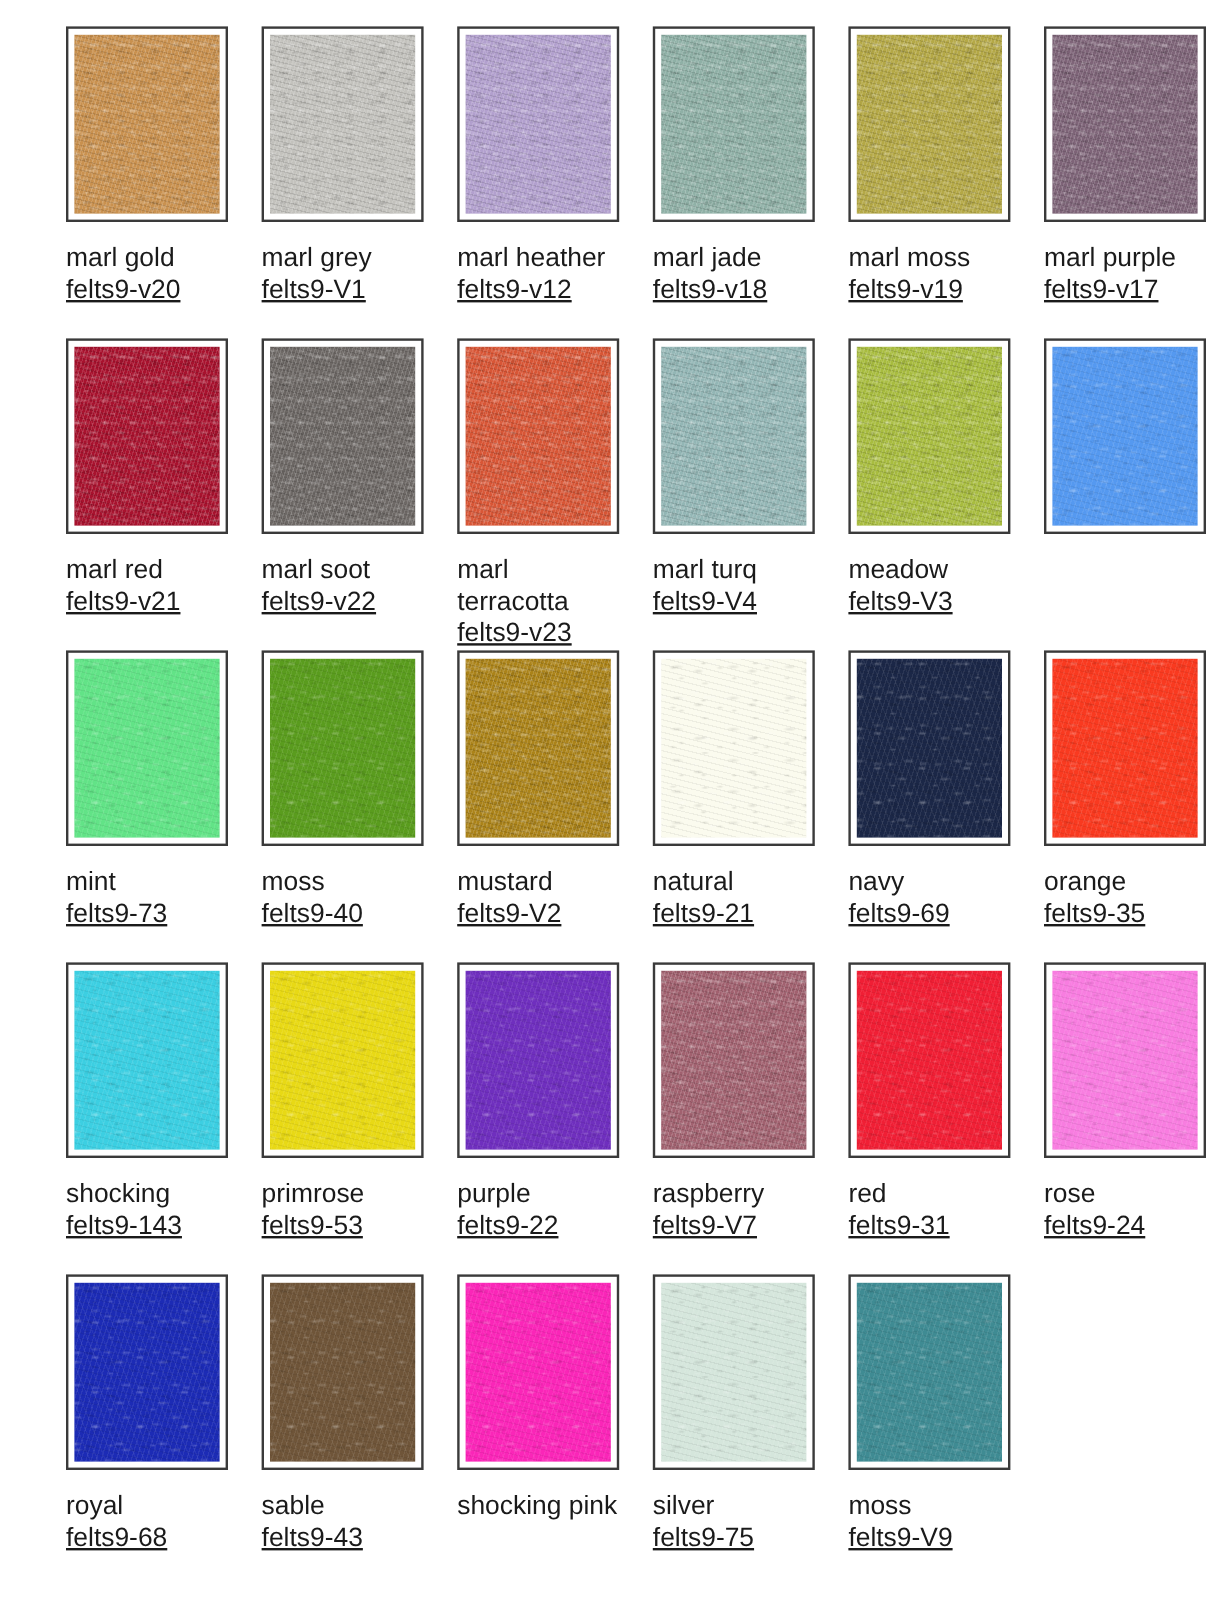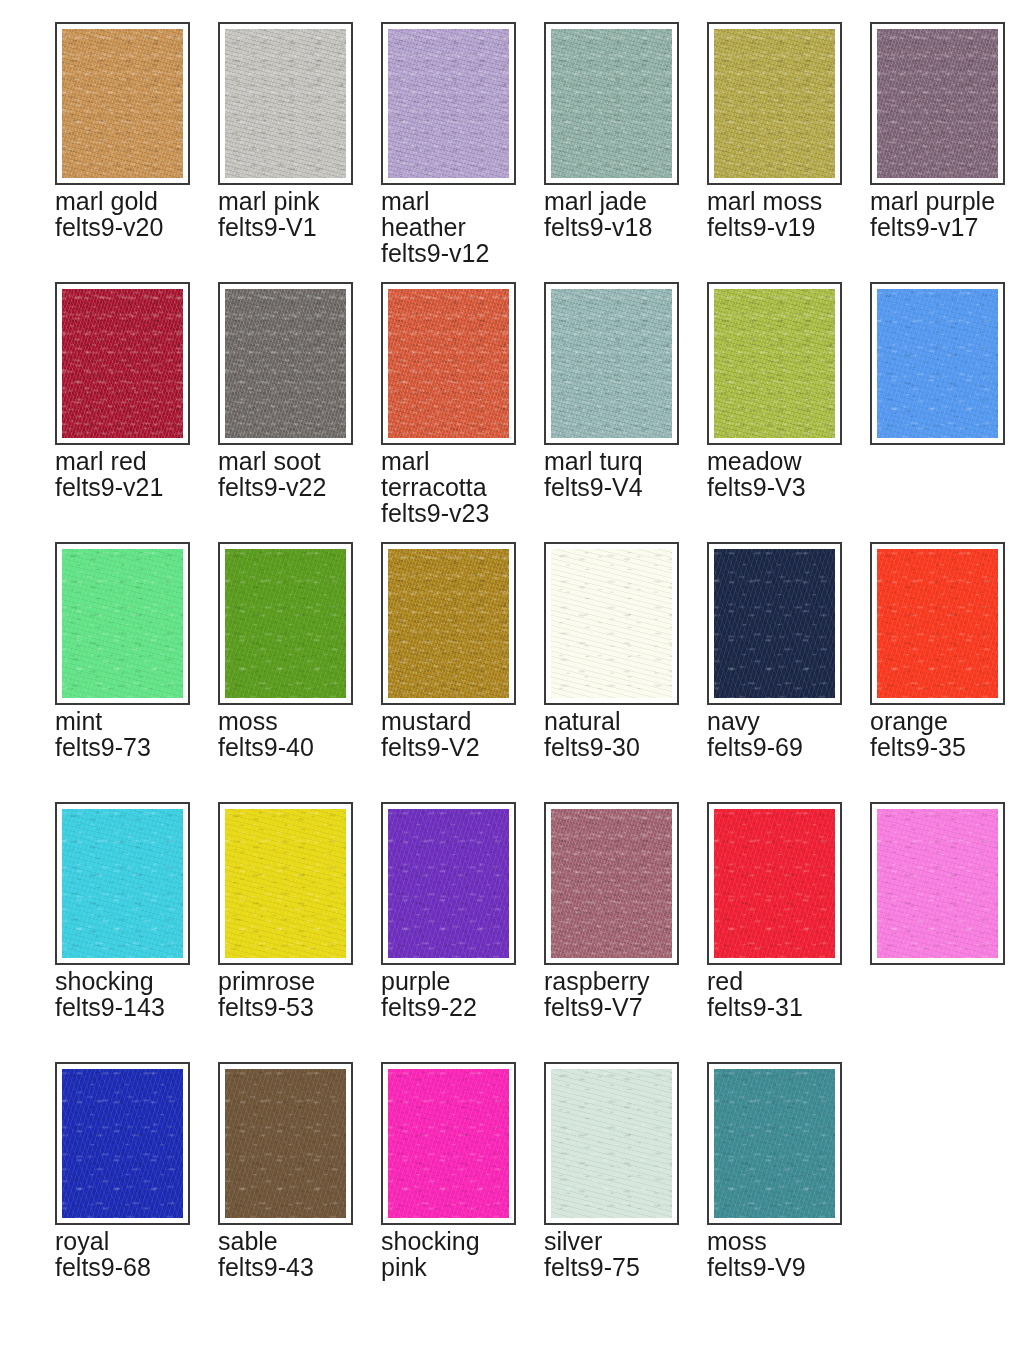--- a/index.html
+++ b/index.html
@@ -91,49 +91,49 @@
                      26px 18px, 23px 21px, 27px 17px, 25px 19px;
   }
   .swatch-chip.marl::after {
     background-image:
       repeating-linear-gradient(107deg, rgba(255,255,255,.13) 0 1px, transparent 1px 3px),
       repeating-linear-gradient(14deg,  rgba(0,0,0,.10) 0 1px, transparent 1px 4px),
       repeating-linear-gradient(68deg,  rgba(255,255,255,.09) 0 1px, transparent 1px 5px);
   }
 
   .swatch-label {
-    margin-top: 3px;
-    font-size: 25px;
+    margin-top: 17px;
+    font-size: 22px;
     line-height: 26px;
     color: #1a1a1a;
     width: 140px;
     word-wrap: break-word;
   }
   .swatch-name { display: block; }
-  .swatch-code { display: block; }
+  .swatch-code { display: block; text-decoration: underline; }
 </style>
 </head>
 <body>
 
 <main class="swatch-grid">
     <div class="swatch-cell">
       <div class="swatch-frame">
         <div class="swatch-chip marl" style="background-color: rgb(201, 145, 79);"></div>
       </div>
       <div class="swatch-label">
         <span class="swatch-name">marl gold</span>
         <span class="swatch-code">felts9-v20</span>
       </div>
     </div>
     <div class="swatch-cell">
       <div class="swatch-frame">
         <div class="swatch-chip marl" style="background-color: rgb(195, 194, 189);"></div>
       </div>
       <div class="swatch-label">
-        <span class="swatch-name">marl pink</span>
+        <span class="swatch-name">marl grey</span>
         <span class="swatch-code">felts9-V1</span>
       </div>
     </div>
     <div class="swatch-cell">
       <div class="swatch-frame">
         <div class="swatch-chip marl" style="background-color: rgb(178, 160, 206);"></div>
       </div>
       <div class="swatch-label">
         <span class="swatch-name">marl heather</span>
         <span class="swatch-code">felts9-v12</span>
@@ -242,21 +242,21 @@
         <span class="swatch-name">mustard</span>
         <span class="swatch-code">felts9-V2</span>
       </div>
     </div>
     <div class="swatch-cell">
       <div class="swatch-frame">
         <div class="swatch-chip" style="background-color: rgb(251, 251, 238);"></div>
       </div>
       <div class="swatch-label">
         <span class="swatch-name">natural</span>
-        <span class="swatch-code">felts9-30</span>
+        <span class="swatch-code">felts9-21</span>
       </div>
     </div>
     <div class="swatch-cell">
       <div class="swatch-frame">
         <div class="swatch-chip" style="background-color: rgb(27, 39, 71);"></div>
       </div>
       <div class="swatch-label">
         <span class="swatch-name">navy</span>
         <span class="swatch-code">felts9-69</span>
       </div>
@@ -312,20 +312,24 @@
       </div>
       <div class="swatch-label">
         <span class="swatch-name">red</span>
         <span class="swatch-code">felts9-31</span>
       </div>
     </div>
     <div class="swatch-cell">
       <div class="swatch-frame">
         <div class="swatch-chip" style="background-color: rgb(248, 125, 224);"></div>
       </div>
+      <div class="swatch-label">
+        <span class="swatch-name">rose</span>
+        <span class="swatch-code">felts9-24</span>
+      </div>
     </div>
     <div class="swatch-cell">
       <div class="swatch-frame">
         <div class="swatch-chip" style="background-color: rgb(28, 43, 181);"></div>
       </div>
       <div class="swatch-label">
         <span class="swatch-name">royal</span>
         <span class="swatch-code">felts9-68</span>
       </div>
     </div>

